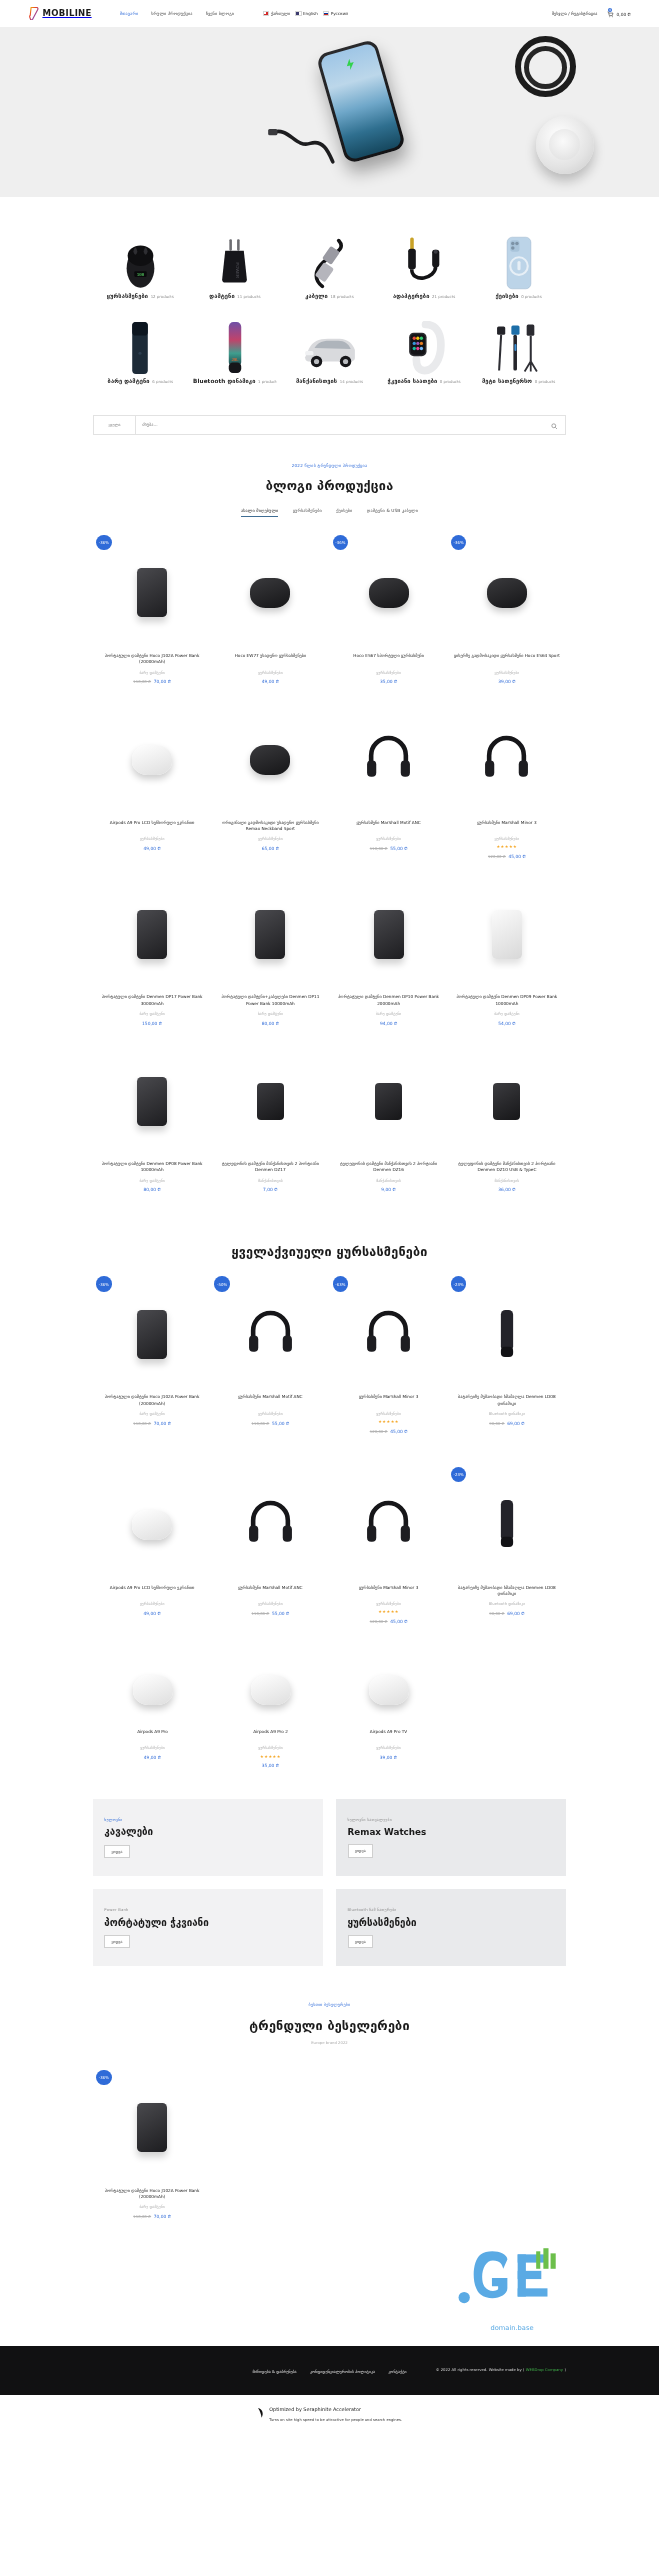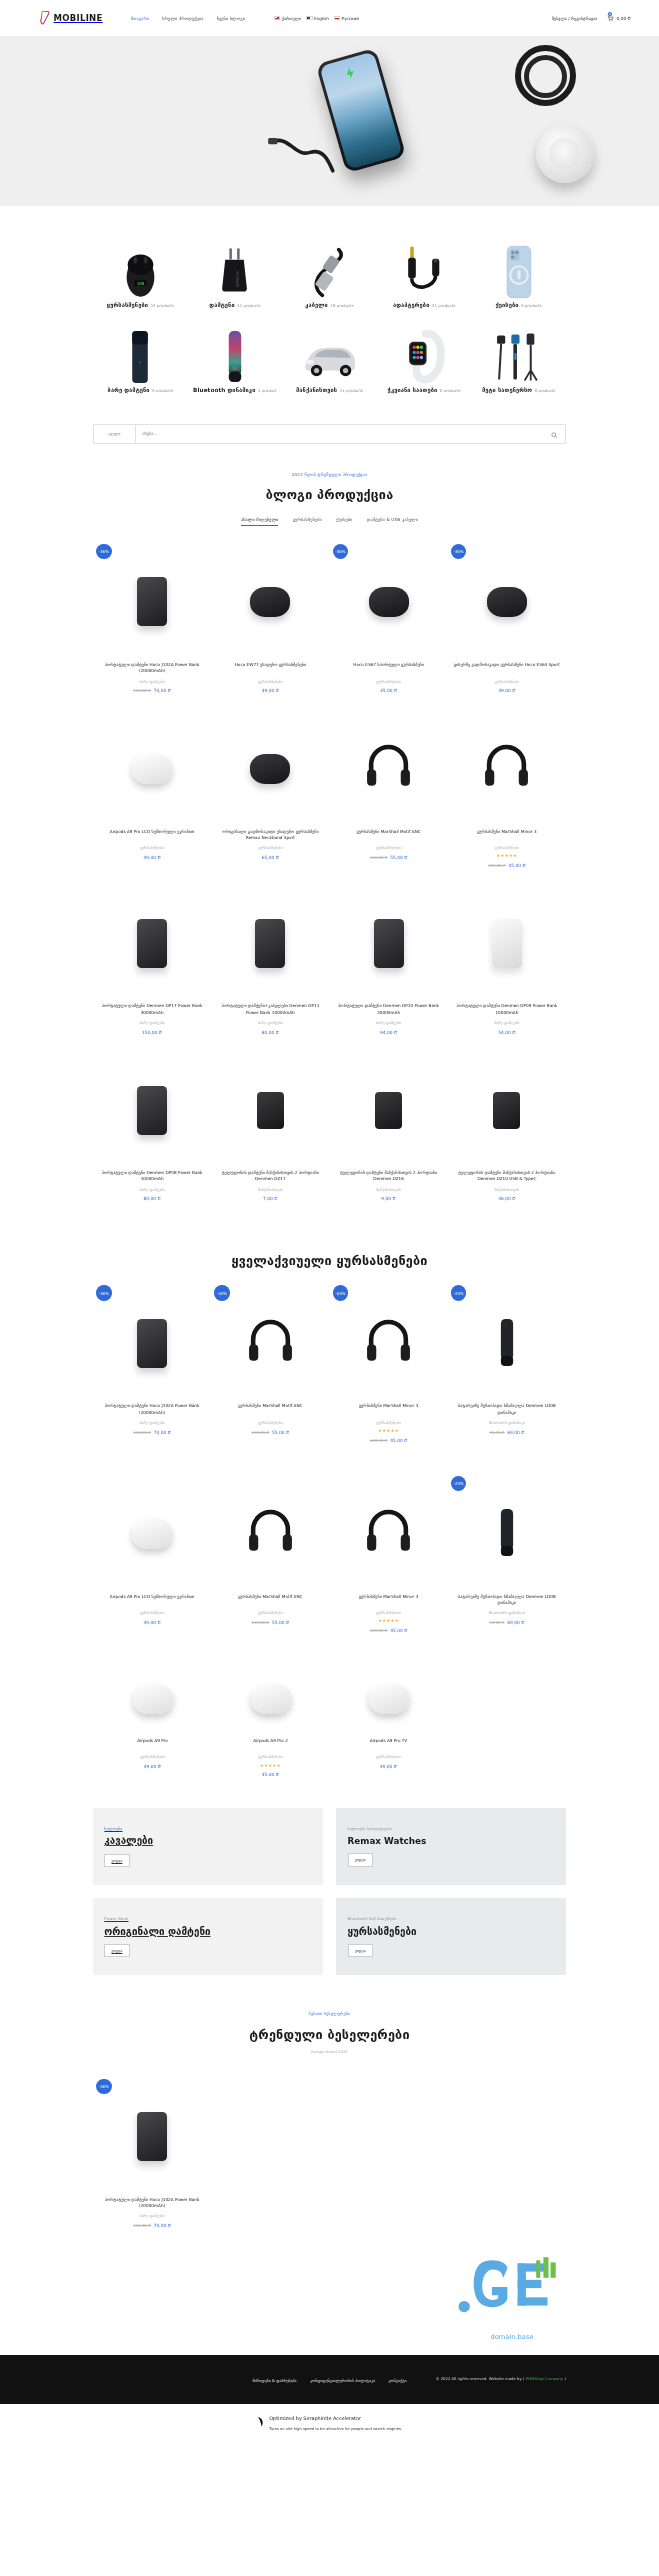--- a/index.html
+++ b/index.html
@@ -9,28 +9,27 @@
     background: #ffffff;
     font-family: "DejaVu Sans", "Liberation Sans", sans-serif;
     color: #333333;
   }
   body { width: 659px; overflow-x: hidden; }
 
   .page { width: 659px; position: relative; }
 
   
   .topbar {
-    height: 36px;
+    height: 27px;
     display: flex;
     align-items: center;
     padding: 0 28px 0 29px;
     background: #ffffff;
     position: relative;
     z-index: 5;
-    margin-left: 11px;
   }
   .brand { display: flex; align-items: center; gap: 3.6px; }
   .brand-mark {
     width: 9.8px; height: 13.4px; position: relative;
   }
   .brand-mark svg { display: block; }
   .brand-name {
     font-size: 8.5px; font-weight: 700; letter-spacing: 0.3px; color: #1b1b1b;
   }
   .mainnav { display: flex; align-items: center; gap: 13px; margin-left: 28px; }
@@ -192,21 +191,21 @@
   .art-buds.white { background: linear-gradient(160deg,#ffffff,#dedede); }
   .art-hp { width: 47px; height: 49px; }
   .art-plug { width: 27px; height: 37px; border-radius: 4.1px; background: linear-gradient(150deg,#3c3c40,#161618);}
 
   
   .promos { padding: 17.5px 93px 0; display: flex; gap: 13.4px; }
   .promo {
     flex: 1; height: 77px; position: relative; padding: 12.4px 11.3px;
     display: flex; flex-direction: column; justify-content: center;
   }
-  .promo.grey { background: #f2f2f3; text-decoration: underline; }
+  .promo.grey { background: #f2f2f3; }
   .promo.dark { background: #e9eaec; }
   .promo-kicker { font-size: 3.8px; color: #2f6bd8; letter-spacing: 0.2px; }
   .promo-kicker.muted { color: #8d8d8d; }
   .promo-title {
     margin-top: 4.6px; font-size: 9.8px; font-weight: 700; color: #1b1b1b; line-height: 1.15;
   }
   .promo-title.en { font-size: 8.8px; }
   .promo-btn {
     margin-top: 7.2px; align-self: flex-start; border: 0.5px solid #cfcfcf; background: #fff;
     padding: 3.1px 6.2px; font-size: 3.8px; color: #3a3a3a; cursor: pointer;
@@ -822,21 +821,21 @@
     <div class="promo dark">
       <div class="promo-kicker muted">ხელოვნი სათვალეები</div>
       <div class="promo-title en">Remax Watches</div>
       <button class="promo-btn">ყიდვა</button>
     </div>
   </div>
 
   <div class="promos" style="padding-top:13.4px">
     <div class="promo grey">
       <div class="promo-kicker muted">Power Bank</div>
-      <div class="promo-title">ორიგინალი დამტენი</div>
+      <div class="promo-title">პორტატული ჭკვიანი</div>
       <button class="promo-btn">ყიდვა</button>
     </div>
     <div class="promo dark">
       <div class="promo-kicker muted">Bluetooth ჩამ ნათურები</div>
       <div class="promo-title">ყურსასმენები</div>
       <button class="promo-btn">ყიდვა</button>
     </div>
   </div>
 
   <div class="sec-head" style="padding-top:36px">

